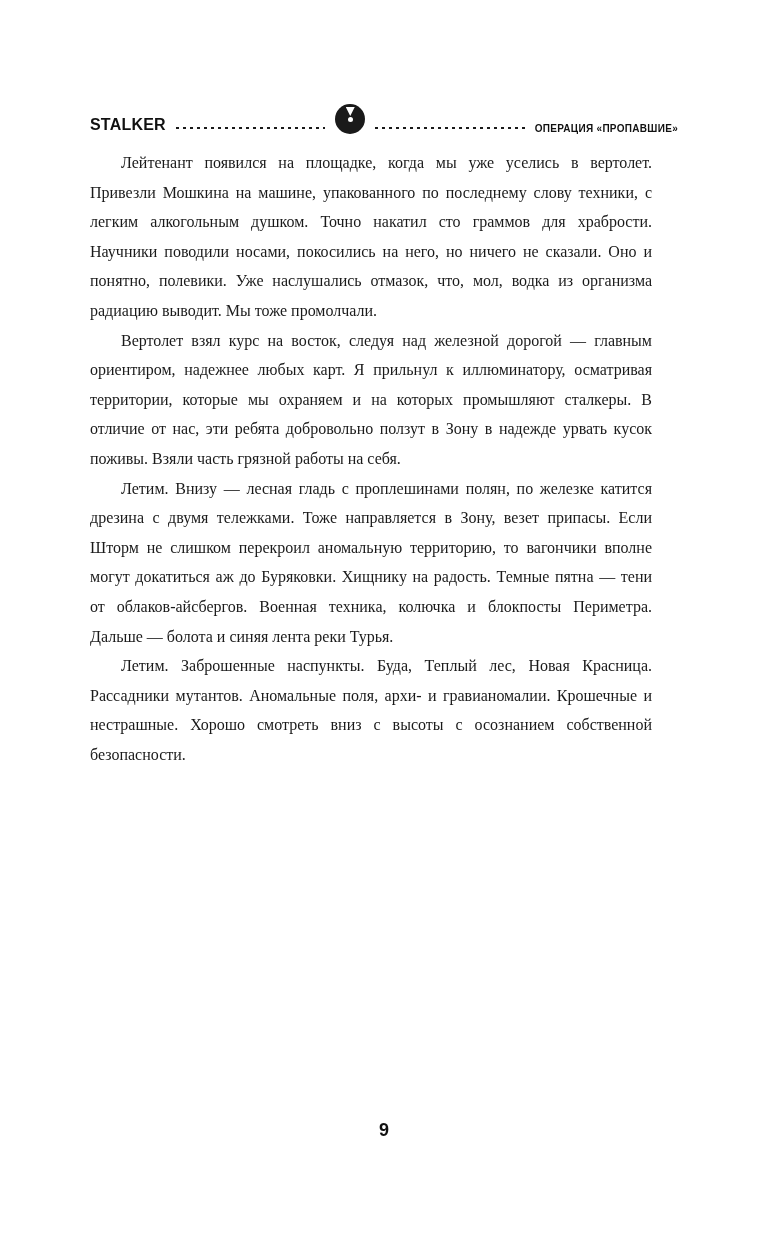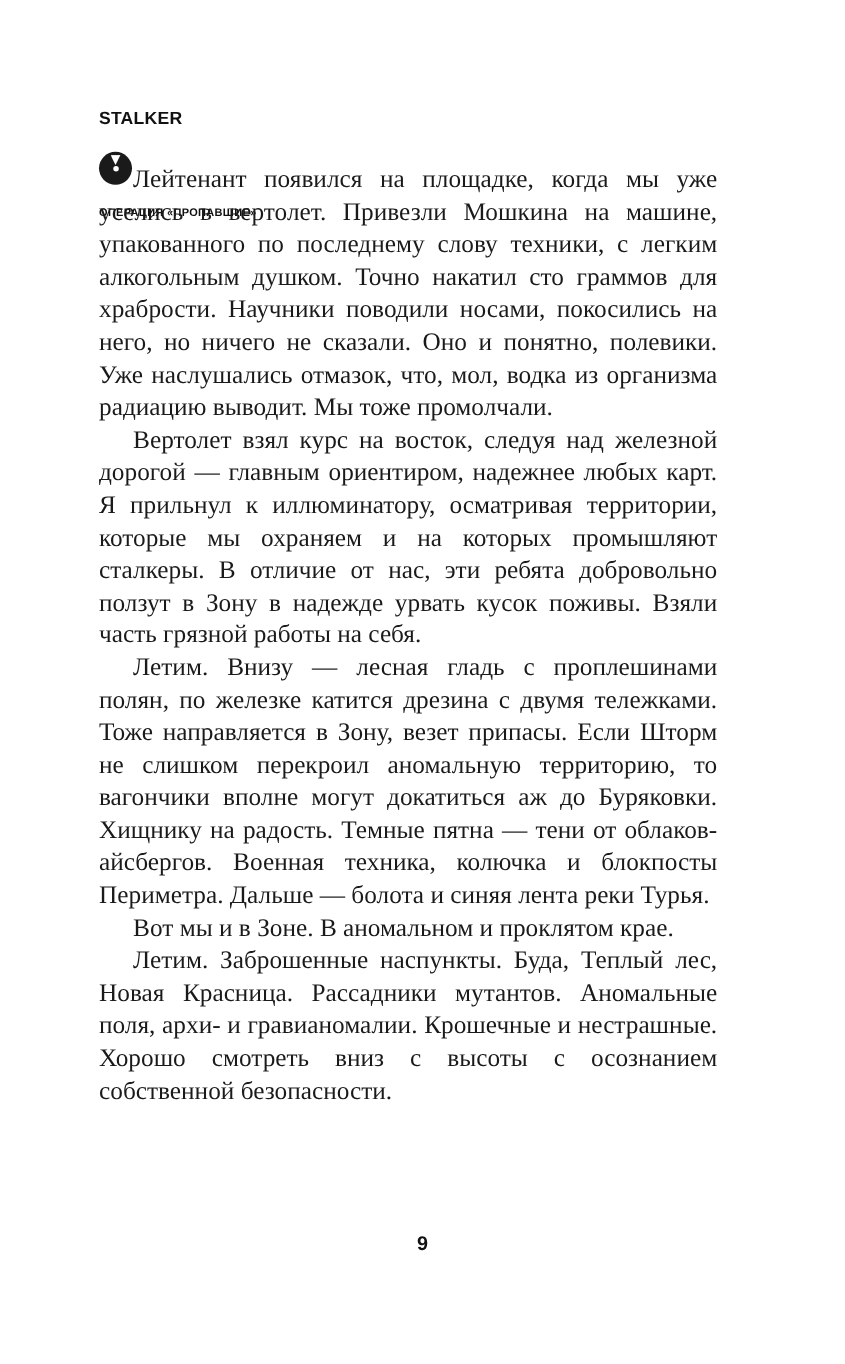--- a/index.html
+++ b/index.html
@@ -23,23 +23,22 @@
     overflow: hidden;
   }
   
   .running-head {
     position: absolute;
     left: 90px;
     right: 90px;
     top: 100px;
     height: 34px;
     display: flex;
-    align-items: flex-start;
+    align-items: flex-end;
     gap: 10px;
-    flex-direction: column;
   }
   .rh-left {
     font-family: "Liberation Sans", sans-serif;
     font-weight: bold;
     font-size: 16px;
     letter-spacing: 0.2px;
     color: #111;
     white-space: nowrap;
   }
   .rh-rule {
@@ -111,21 +110,21 @@
     color: #111;
     white-space: nowrap;
   }
 
   
   .body-text {
     position: absolute;
     left: 90px;
     top: 148px;
     width: 562px;
-    font-size: 23px;
+    font-size: 16px;
     line-height: 29.6px;
     text-align: justify;
     text-justify: inter-word;
     hyphens: manual;
   }
   .body-text p {
     margin: 0;
     text-indent: 31px;
   }
 
@@ -155,19 +154,18 @@
       <span class="rh-dot"></span>
     </span>
     <span class="rh-rule"></span>
     <span class="rh-right">ОПЕРАЦИЯ «ПРОПАВШИЕ»</span>
   </div>
 
   <div class="body-text">
     <p>Лейтенант появился на площадке, когда мы уже уселись в вертолет. Привезли Мошкина на машине, упакованного по последнему слову техники, с легким алкогольным душком. Точно накатил сто граммов для храбрости. Научники поводили носами, покосились на него, но ничего не сказали. Оно и понятно, полевики. Уже наслушались отмазок, что, мол, водка из организма радиацию выводит. Мы тоже промолчали.</p>
     <p>Вертолет взял курс на восток, следуя над железной дорогой — главным ориентиром, надежнее любых карт. Я прильнул к иллюминатору, осматривая территории, которые мы охраняем и на которых промышляют сталкеры. В отличие от нас, эти ребята добровольно ползут в Зону в надежде урвать кусок поживы. Взяли часть грязной работы на себя.</p>
     <p>Летим. Внизу — лесная гладь с проплешинами полян, по железке катится дрезина с двумя тележками. Тоже направляется в Зону, везет припасы. Если Шторм не слишком перекроил аномальную территорию, то вагончики вполне могут докатиться аж до Буряковки. Хищнику на радость. Темные пятна — тени от облаков-айсбергов. Военная техника, колючка и блокпосты Периметра. Дальше — болота и синяя лента реки Турья.</p>
-    <p>Вот мы и в Зоне. В аномальном и проклятом крае.</p>
     <p>Летим. Заброшенные наспункты. Буда, Теплый лес, Новая Красница. Рассадники мутантов. Аномальные поля, архи- и гравианомалии. Крошечные и нестрашные. Хорошо смотреть вниз с высоты с осознанием собственной безопасности.</p>
   </div>
 
   <div class="folio">9</div>
 
 </div>
 
 </body></html>

